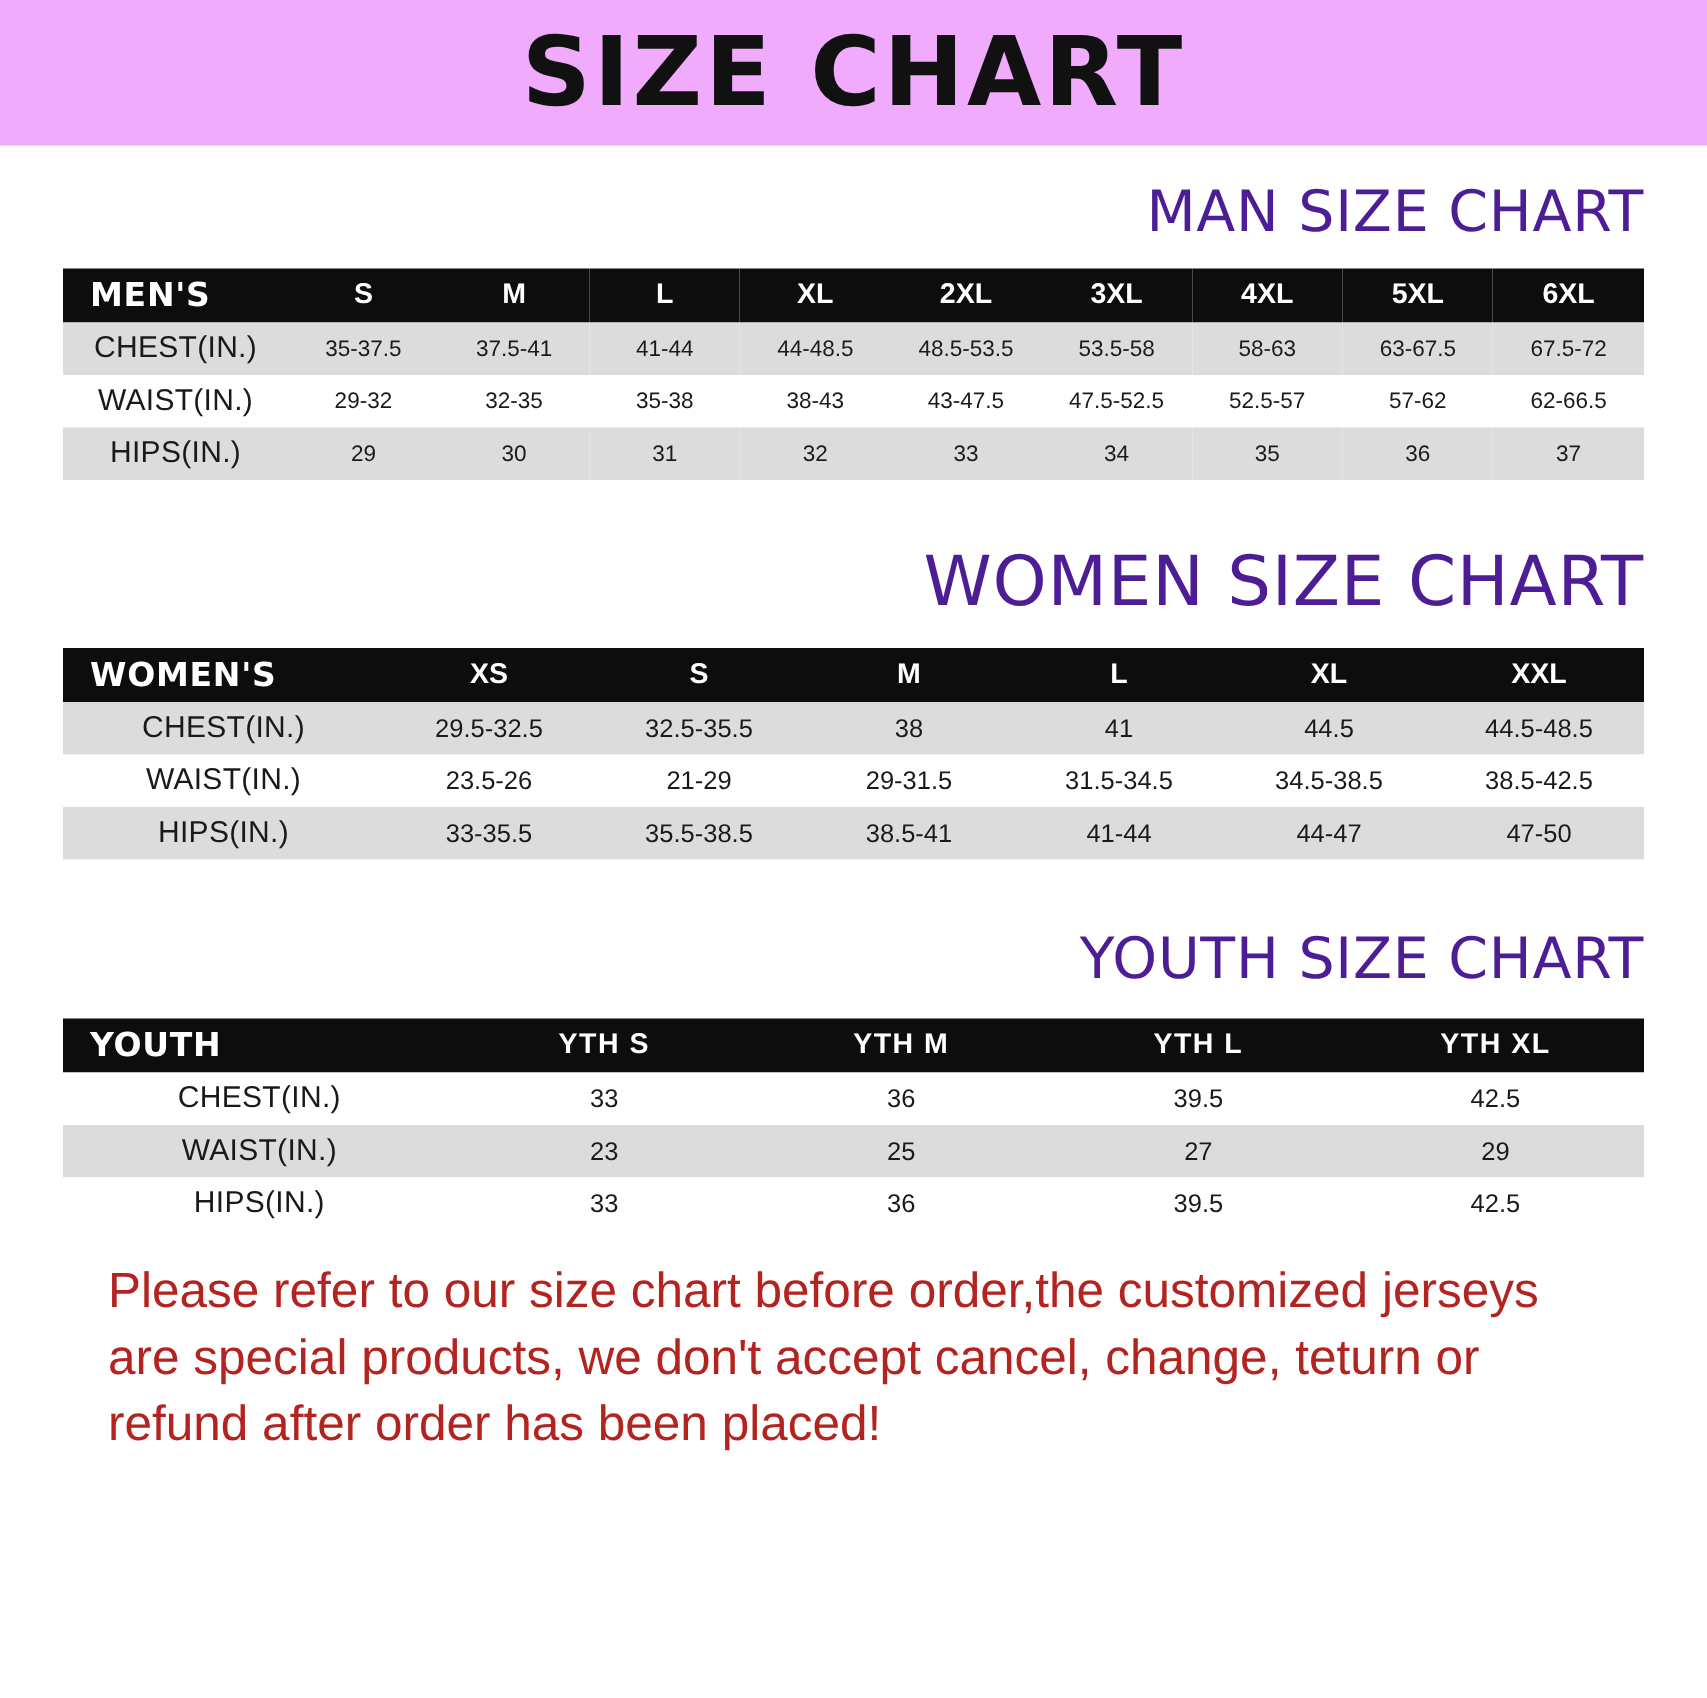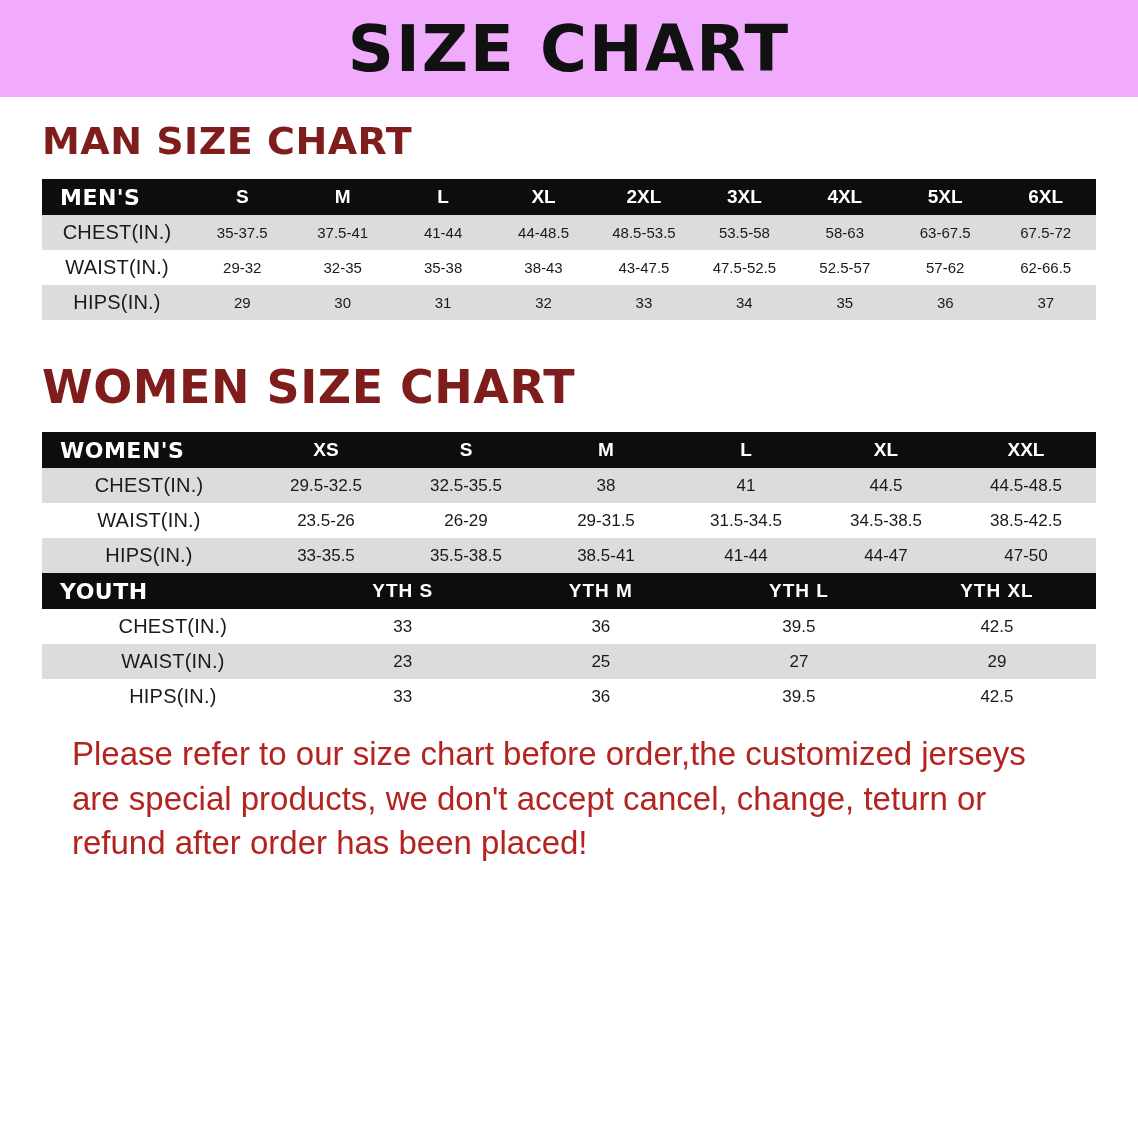--- a/index.html
+++ b/index.html
@@ -33,24 +33,24 @@
     font-weight: bold;
     font-size: 64px;
     letter-spacing: 2px;
     color: #111111;
     line-height: 1;
   }
   .content {
     padding: 0 42px;
   }
   .section-title {
-    text-align: left;
+    text-align: right;
     font-family: "DejaVu Sans", sans-serif;
-    font-weight: bold;
-    color: #7f1d1d;
+    font-weight: normal;
+    color: #4c1d95;
     letter-spacing: 0.5px;
   }
   .title-man { font-size: 38px; margin: 22px 0 16px 0; }
   .title-women { font-size: 46px; margin: 40px 0 18px 0; }
   .title-youth { font-size: 38px; margin: 44px 0 18px 0; }
 
   table.size {
     width: 1054px;
     border-collapse: collapse;
     table-layout: fixed;
@@ -226,38 +226,39 @@
           <td>29.5-32.5</td>
           <td>32.5-35.5</td>
           <td>38</td>
           <td>41</td>
           <td>44.5</td>
           <td>44.5-48.5</td>
         </tr>
         <tr class="plain">
           <td class="rowlabel">WAIST(IN.)</td>
           <td>23.5-26</td>
-          <td>26-29</td>
+          <td>21-29</td>
           <td>29-31.5</td>
           <td>31.5-34.5</td>
           <td>34.5-38.5</td>
           <td>38.5-42.5</td>
         </tr>
         <tr class="shade">
           <td class="rowlabel">HIPS(IN.)</td>
           <td>33-35.5</td>
           <td>35.5-38.5</td>
           <td>38.5-41</td>
           <td>41-44</td>
           <td>44-47</td>
           <td>47-50</td>
         </tr>
       </tbody>
     </table>
 
+    <div class="section-title title-youth">YOUTH SIZE CHART</div>
     <table class="size youth">
       <colgroup>
         <col class="c0">
           <col class="cx">
           <col class="cx">
           <col class="cx">
           <col class="cx">
       </colgroup>
       <thead>
         <tr>

